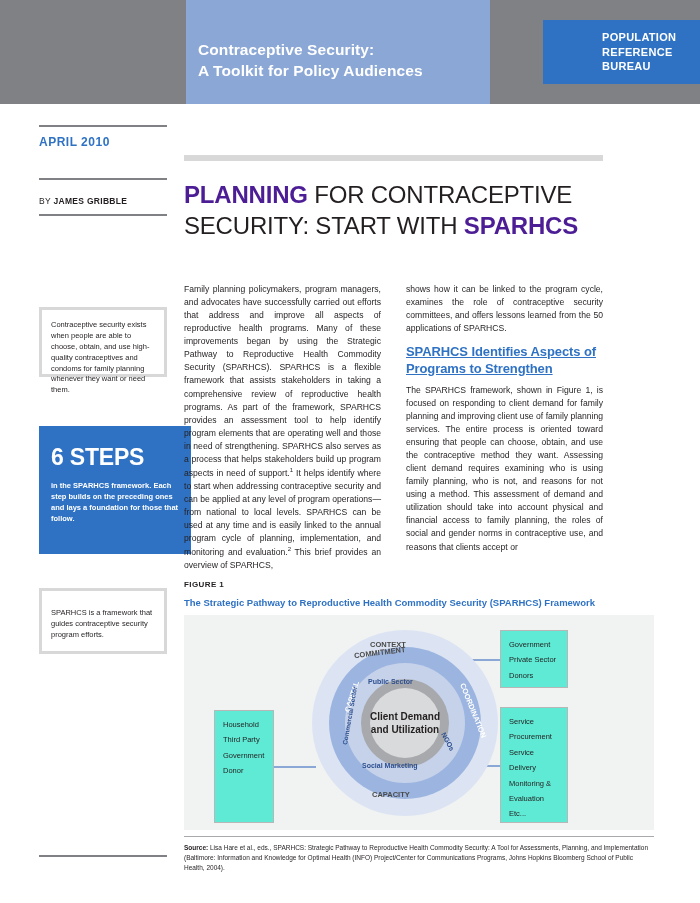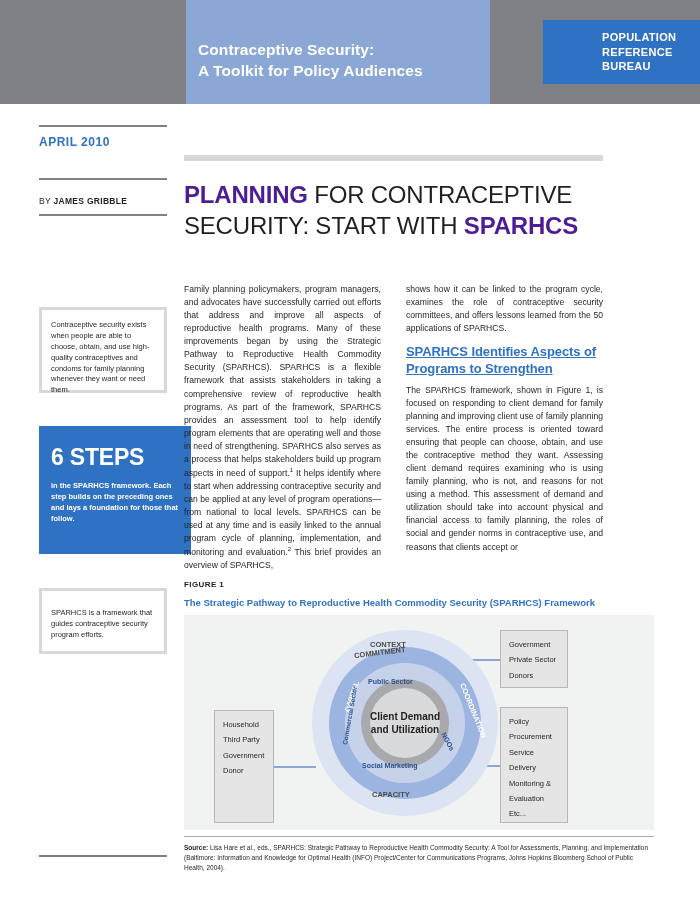--- a/index.html
+++ b/index.html
@@ -104,21 +104,21 @@
     background: #808184;
   }
 
   .sidebox {
     position: absolute;
     left: 39px;
     width: 128px;
     border: 3px solid #d8d8d8;
     box-sizing: border-box;
   }
-  .sidebox.one { top: 307px; height: 86px; }
+  .sidebox.one { top: 307px; height: 70px; }
   .sidebox.three { top: 588px; height: 66px; }
   .sidebox-text {
     font-size: 7.5px;
     line-height: 1.45;
     padding: 10px 9px;
     color: #231f20;
   }
   .sidebox.three .sidebox-text { padding-top: 17px; }
 
   .steps-box {
@@ -210,21 +210,21 @@
   }
   .figure-area {
     position: absolute;
     top: 615px; left: 184px;
     width: 470px; height: 215px;
     background: #f1f2f2;
   }
 
   .fig-box {
     position: absolute;
-    background: #e5e5e5;
+    background: #5eead4;
     border: 1px solid #b7b7b7;
     font-size: 7.5px;
     line-height: 2.05;
     padding: 6px 8px;
     box-sizing: border-box;
     color: #231f20;
   }
   .fig-box.left-items { top: 710px; left: 214px; width: 60px; height: 113px; }
   .fig-box.right-top { top: 630px; left: 500px; width: 68px; height: 58px; }
   .fig-box.right-bottom { top: 707px; left: 500px; width: 68px; height: 116px; }
@@ -385,21 +385,21 @@
     <div>Donor</div>
   </div>
 
   <div class="fig-box right-top">
     <div>Government</div>
     <div>Private Sector</div>
     <div>Donors</div>
   </div>
 
   <div class="fig-box right-bottom">
-    <div>Policy</div>
+    <div>Service</div>
     <div>Procurement</div>
     <div>Service Delivery</div>
     <div>Monitoring &amp; Evaluation</div>
     <div>Etc...</div>
   </div>
 
   <div class="source-rule"></div>
   <div class="source">
     <b>Source:</b><span> Lisa Hare et al., eds., SPARHCS: Strategic Pathway to Reproductive Health Commodity Security: A Tool for Assessments, Planning, and Implementation (Baltimore: Information and Knowledge for Optimal Health (INFO) Project/Center for Communications Programs, Johns Hopkins Bloomberg School of Public Health, 2004).</span>
   </div>

